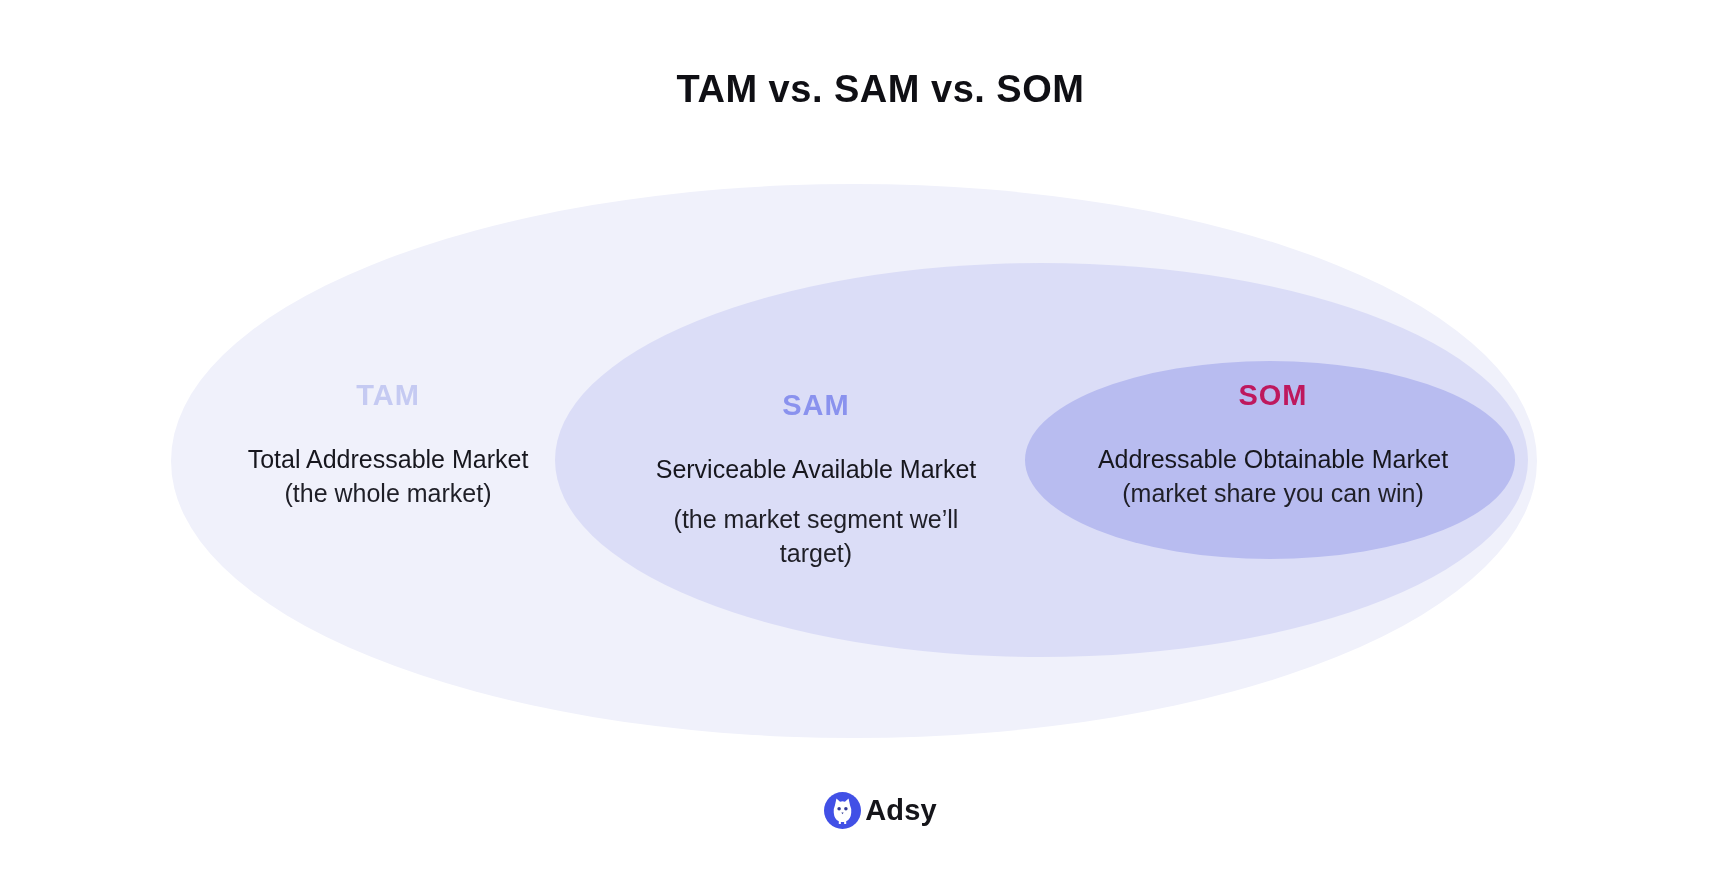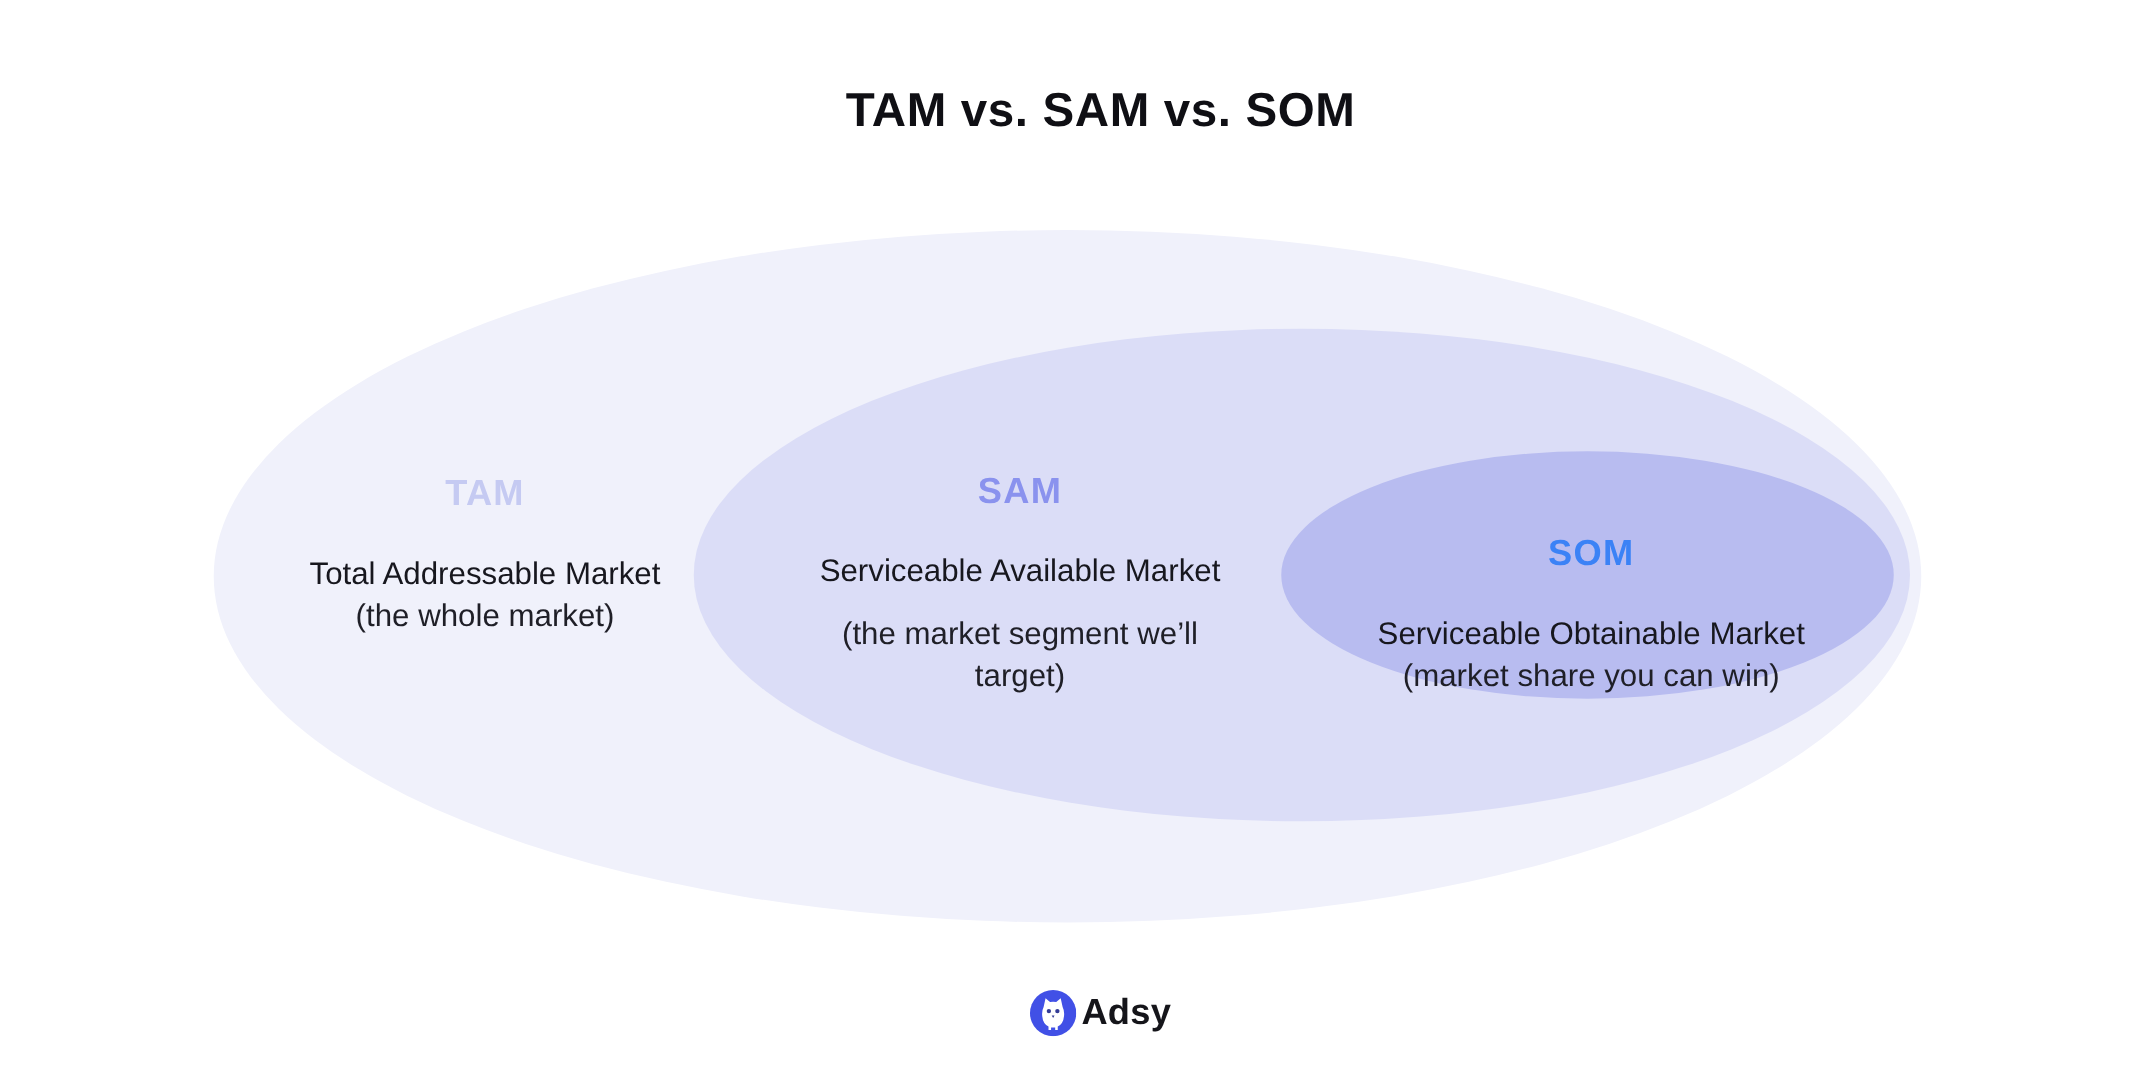--- a/index.html
+++ b/index.html
@@ -34,21 +34,21 @@
   .ellipse-tam { left: 171px; top: 184px; width: 1366px; height: 554px; }
   .ellipse-sam { left: 555px;  top: 263px; width: 973px;  height: 394px; }
   .ellipse-som { left: 1025px; top: 361px; width: 490px;  height: 198px; }
 
   .ring-block {
     position: absolute;
     width: 440px;
     text-align: center;
   }
   .block-tam { left: 168px;  top: 380px; }
-  .block-sam { left: 596px;  top: 378px; }
+  .block-sam { left: 596px;  top: 390px; }
   .block-som { left: 1053px; top: 380px; }
 
   .ring-label {
     font-size: 29px;
     font-weight: 800;
     letter-spacing: 1px;
     line-height: 30px;
     margin-bottom: 32px;
   }
   .ring-name {
@@ -107,22 +107,22 @@
     <div class="ring-desc">(the whole market)</div>
   </div>
 
   <div class="ring-block block-sam">
     <div class="ring-label" style="color: rgb(138, 146, 238);">SAM</div>
     <div class="ring-name">Serviceable Available Market</div>
     <div class="ring-desc">(the market segment we’ll target)</div>
   </div>
 
   <div class="ring-block block-som">
-    <div class="ring-label" style="color: #3b82f6; margin-top: 48px;">SOM</div>
-    <div class="ring-name">Serviceable Obtainable Market</div>
+    <div class="ring-label" style="color: #be185d;">SOM</div>
+    <div class="ring-name">Addressable Obtainable Market</div>
     <div class="ring-desc">(market share you can win)</div>
   </div>
 
   <div class="footer-brand">
     <svg class="brand-logo" viewBox="0 0 36 36" aria-hidden="true">
       <circle cx="18" cy="18" r="18" fill="#4150e6"></circle>
       <path fill="#ffffff" d="M10.6 13.2 L12.1 6.4 L15.6 9.4 Q18 8.7 20.4 9.4 L23.9 6.4 L25.4 13.2 Q26.9 16.2 26.5 20.1 Q26 26.4 21.6 28.4 L21.6 31.2 L19.6 31.2 L19.6 29.1 Q18 29.4 16.4 29.1 L16.4 31.2 L14.4 31.2 L14.4 28.4 Q10 26.4 9.5 20.1 Q9.1 16.2 10.6 13.2 Z"></path>
       <circle cx="14.7" cy="16.4" r="1.7" fill="#323b96"></circle>
       <circle cx="21.3" cy="16.4" r="1.7" fill="#323b96"></circle>
       <path d="M16.9 19.9 L19.1 19.9 L18 21.7 Z" fill="#323b96"></path>

